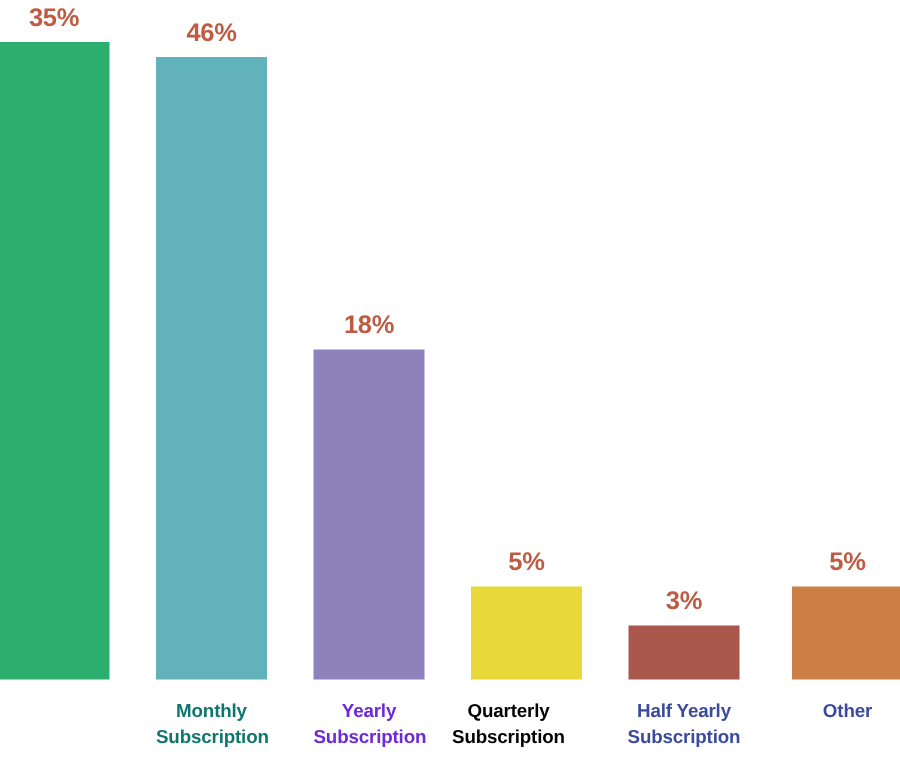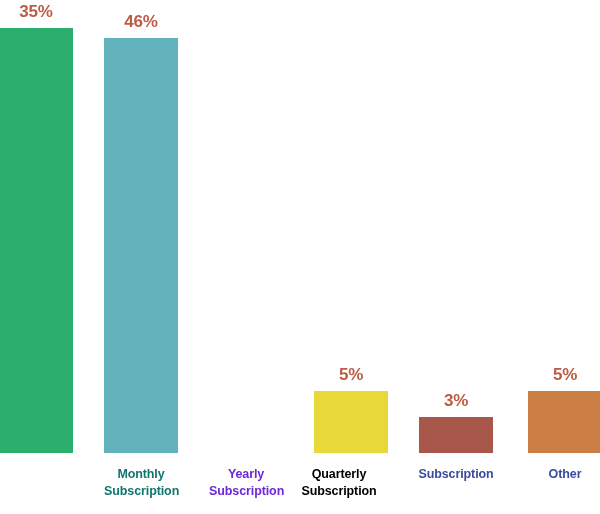--- a/index.html
+++ b/index.html
@@ -87,20 +87,24 @@
     <div class="bar-slot" style="left:-1px; width:74px;">
       <div class="bar-value" style="color: rgb(189, 91, 67);">35%</div>
       <div class="bar-rect" style="height:425px; background:#2bae6e;"></div>
     </div>
 
     <div class="bar-slot" style="left:104px; width:74px;">
       <div class="bar-value" style="color: rgb(189, 91, 67);">46%</div>
       <div class="bar-rect" style="height:415px; background:#62b2bc;"></div>
     </div>
 
+    <div class="bar-slot" style="left:209px; width:74px;">
+      <div class="bar-value" style="color: rgb(189, 91, 67);">18%</div>
+      <div class="bar-rect" style="height:220px; background:#8f82bc;"></div>
+    </div>
 
     <div class="bar-slot" style="left:314px; width:74px;">
       <div class="bar-value" style="color: rgb(189, 91, 67);">5%</div>
       <div class="bar-rect" style="height:62px; background:#e8d838;"></div>
     </div>
 
     <div class="bar-slot" style="left:419px; width:74px;">
       <div class="bar-value" style="color: rgb(189, 91, 67);">3%</div>
       <div class="bar-rect" style="height:36px; background:#a9574a;"></div>
     </div>
@@ -118,20 +122,21 @@
     </div>
     <div class="axis-label" style="left: 209px; width: 74px; color: #6d28d9;">
       <div>Yearly</div>
       <div>Subscription</div>
     </div>
     <div class="axis-label" style="left: 300px; width: 78px; color: #000000;">
       <div>Quarterly</div>
       <div>Subscription</div>
     </div>
     <div class="axis-label" style="left: 417px; width: 78px; color: rgb(58, 74, 159);">
+      <div>Half Yearly</div>
       <div>Subscription</div>
     </div>
     <div class="axis-label" style="left: 528px; width: 74px; color: rgb(58, 74, 159);">
       <div>Other</div>
       <div></div>
     </div>
   </div>
 
 </div>
 

